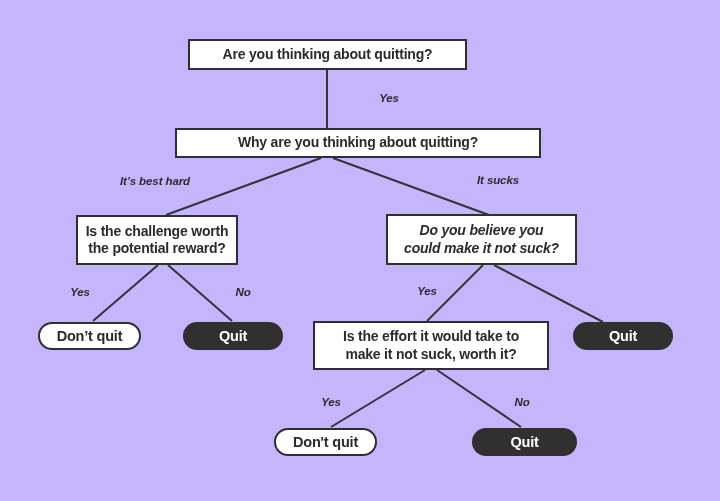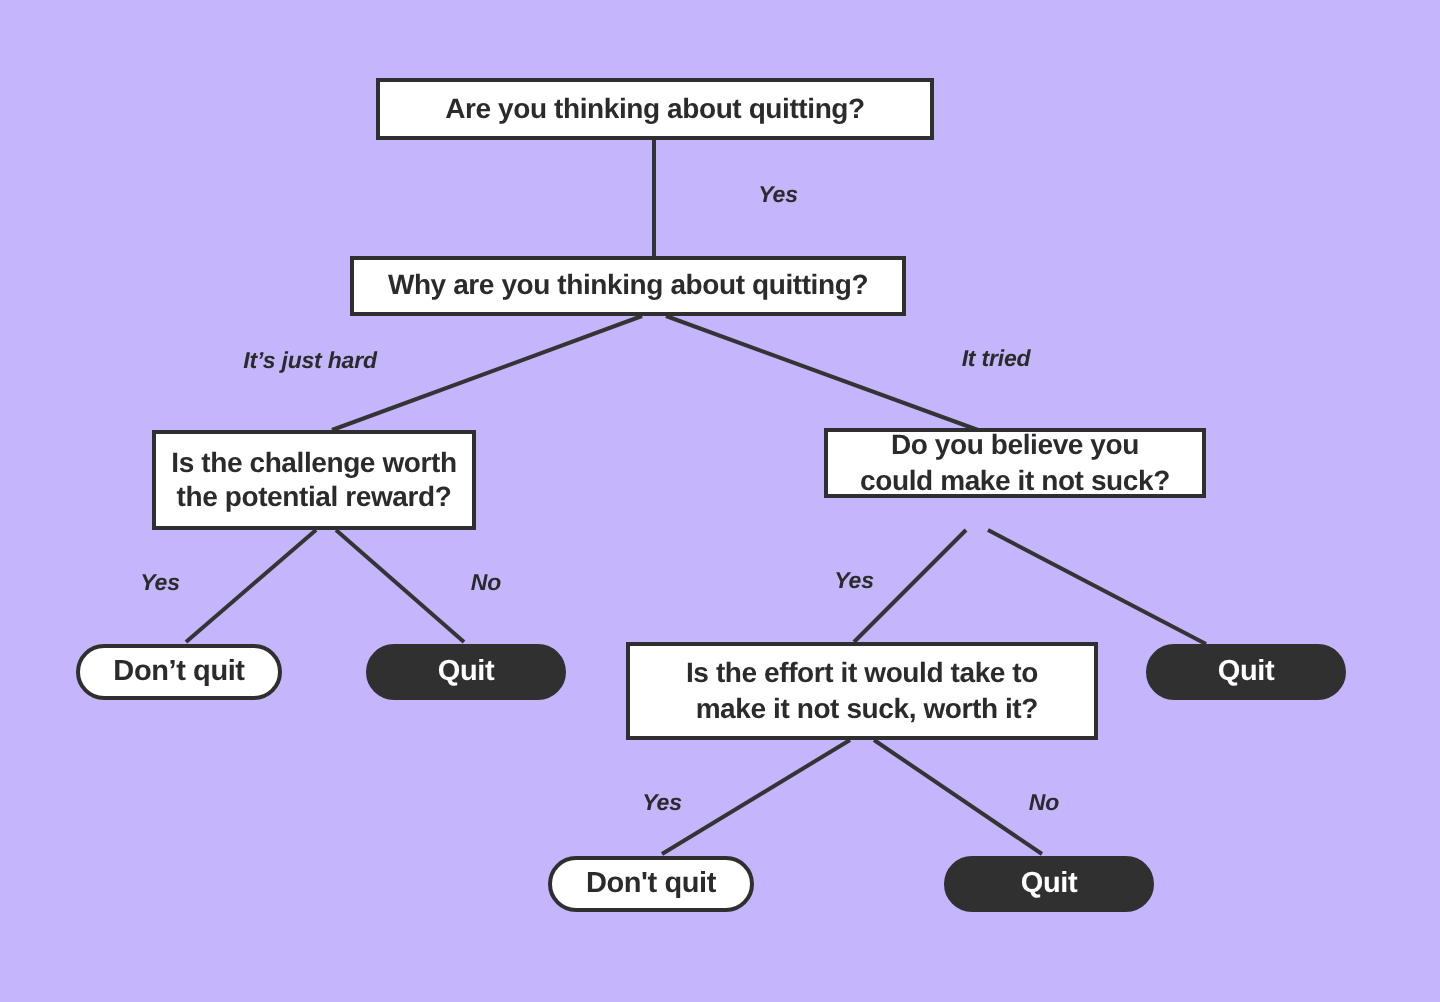--- a/index.html
+++ b/index.html
@@ -39,46 +39,46 @@
     <line x1="158" y1="265" x2="93" y2="321"></line>
     <line x1="168" y1="265" x2="232" y2="321"></line>
     <line x1="483" y1="265" x2="427" y2="321"></line>
     <line x1="494" y1="265" x2="603" y2="322"></line>
     <line x1="425" y1="370" x2="331" y2="427"></line>
     <line x1="437" y1="370" x2="521" y2="427"></line>
   </svg>
 
   <div class="qbox" style="left:188px;top:39px;width:279px;height:31px;">Are you thinking about quitting?</div>
 
-  <div class="qbox" style="left:175px;top:128px;width:278px;height:30px;">Why are you thinking about quitting?</div>
+  <div class="qbox" style="left:175px;top:128px;width:366px;height:30px;">Why are you thinking about quitting?</div>
 
   <div class="qbox" style="left:76px;top:215px;width:162px;height:50px;">Is the challenge worth
 the potential reward?</div>
 
-  <div class="qbox" style="left:412px;top:214px;width:191px;height:35px;">Do you believe you
+  <div class="qbox" style="left:386px;top:214px;width:191px;height:51px;font-style:italic;">Do you believe you
 could make it not suck?</div>
 
-  <div class="qbox" style="left:313px;top:321px;width:236px;height:49px;text-align:right;">Is the effort it would take to
+  <div class="qbox" style="left:313px;top:321px;width:236px;height:49px;">Is the effort it would take to
 make it not suck, worth it?</div>
 
   <div class="pill light" style="left:38px;top:322px;width:103px;height:28px;">Don’t quit</div>
 
   <div class="pill dark" style="left:183px;top:322px;width:100px;height:28px;">Quit</div>
 
   <div class="pill dark" style="left:573px;top:322px;width:100px;height:28px;">Quit</div>
 
   <div class="pill light" style="left:274px;top:428px;width:103px;height:28px;">Don't quit</div>
 
   <div class="pill dark" style="left:472px;top:428px;width:105px;height:28px;">Quit</div>
 
   <span class="elabel" style="left:389px;top:99px;">Yes</span>
 
-  <span class="elabel" style="left:155px;top:182px;">It’s just hard</span>
+  <span class="elabel" style="left:155px;top:182px;">It’s best hard</span>
 
-  <span class="elabel" style="left:498px;top:181px;">It tried</span>
+  <span class="elabel" style="left:498px;top:181px;">It sucks</span>
 
   <span class="elabel" style="left:80px;top:293px;">Yes</span>
 
   <span class="elabel" style="left:243px;top:293px;">No</span>
 
   <span class="elabel" style="left:427px;top:292px;">Yes</span>
 
 
   <span class="elabel" style="left:331px;top:403px;">Yes</span>
 

